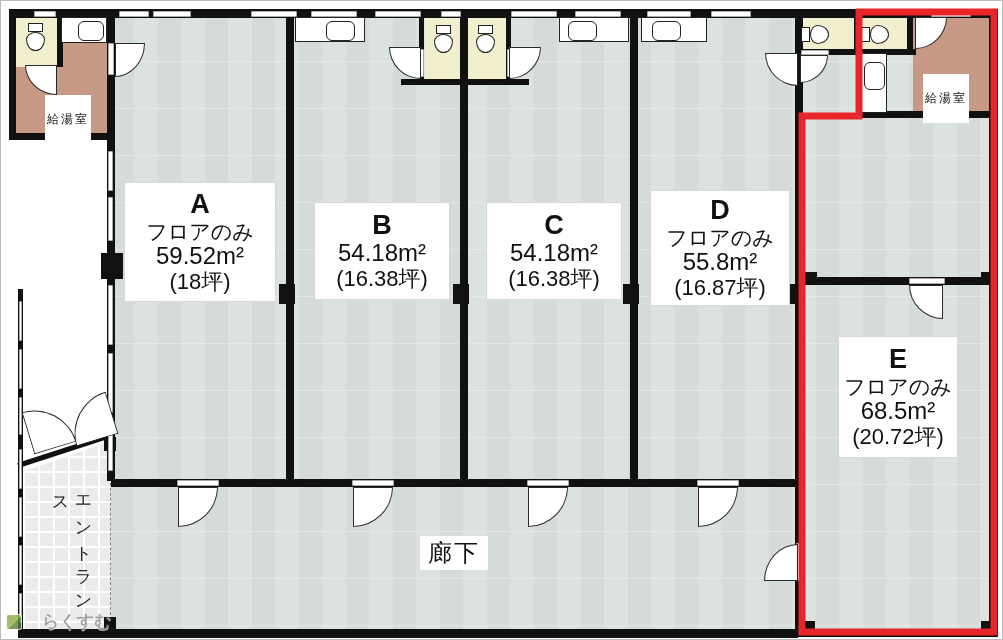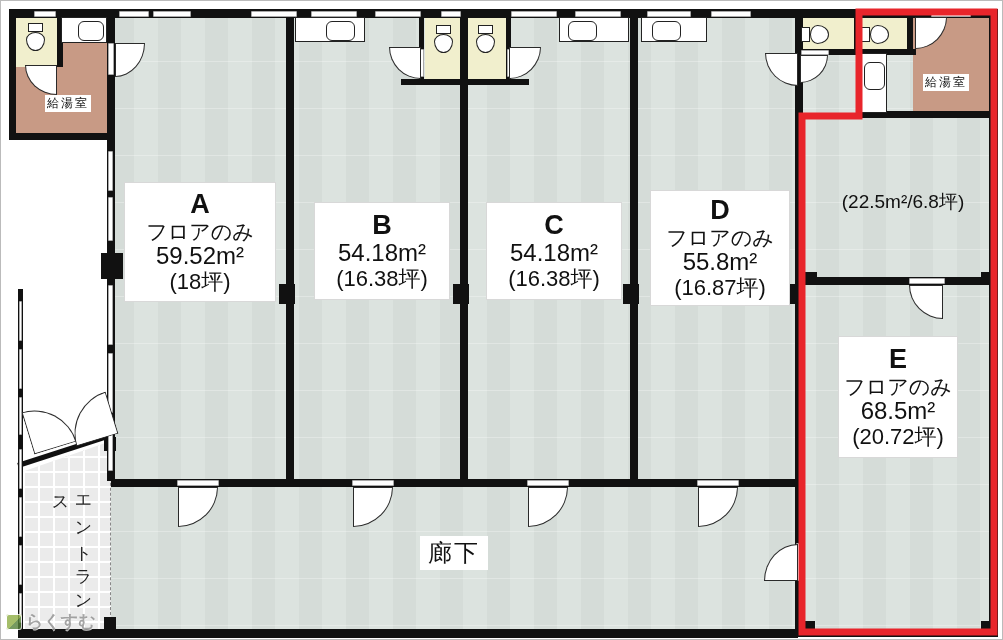--- a/index.html
+++ b/index.html
@@ -31,28 +31,28 @@
   .sink{position:absolute;background:#fff;border:1.5px solid #222;border-radius:6px;}
   .ticon{position:absolute;z-index:11;width:22px;height:30px;}
   .ticon .tank{position:absolute;left:3px;top:0;width:15px;height:9px;background:#fff;border:1.5px solid #222;box-sizing:border-box;}
   .ticon .bowl{position:absolute;left:1px;top:9px;width:19px;height:19px;background:#fff;border:1.5px solid #222;border-radius:50% 50% 50% 50%/40% 40% 60% 60%;box-sizing:border-box;}
   .labelbox{position:absolute;z-index:30;background:#fff;box-shadow:0 0 0 1px #d8d8d8;
     display:flex;flex-direction:column;align-items:center;justify-content:center;text-align:center;line-height:1.12;}
   .labelbox .letter{font-size:27px;font-weight:600;}
   .labelbox .type{font-size:21px;}
   .labelbox .m2{font-size:24px;}
   .labelbox .tsubo{font-size:22px;}
-  .smallbox{position:absolute;z-index:30;background:#fff;padding:0 2px;font-size:12px;letter-spacing:2px;}
+  .smallbox{position:absolute;z-index:30;background:#fff;padding:16px 2px;font-size:12px;letter-spacing:2px;}
   .floortext{position:absolute;z-index:30;font-size:19px;text-align:center;white-space:nowrap;}
   .vtext{position:absolute;z-index:30;writing-mode:vertical-rl;font-size:17px;letter-spacing:5px;color:#222;}
   #corridor-label{position:absolute;z-index:30;background:#fff;font-size:24px;letter-spacing:2px;
     display:flex;align-items:center;justify-content:center;}
   #red-outline{position:absolute;left:0;top:0;z-index:40;pointer-events:none;}
   #red-outline polygon{fill:none;stroke:var(--highlight-red);stroke-width:7;}
-  #watermark{position:absolute;left:5px;top:609px;z-index:50;display:flex;align-items:center;gap:4px;opacity:.8;}
+  #watermark{position:absolute;left:5px;top:609px;z-index:50;display:flex;align-items:center;gap:20px;opacity:.8;}
   #watermark .wicon{width:16px;height:16px;border-radius:3px;background:linear-gradient(135deg,#8fae46 55%,#55813a 55%);box-shadow:0 0 0 1px #fff inset;}
   #watermark .wtext{font-size:17px;font-weight:bold;color:#8f8f8f;text-shadow:0 1px 0 #fff;}
   .dash{position:absolute;z-index:7;border-left:1px dashed #888;}
 </style>
 </head>
 <body>
 
 <div id="plan">
 
   <div class="floor" style="left:110px;top:14px;width:887px;height:620px;"></div>
@@ -87,21 +87,20 @@
     <span class="type">フロアのみ</span>
     <span class="m2">55.8m²</span>
     <span class="tsubo">(16.87坪)</span>
   </div>
   <div class="labelbox" style="left:838px;top:336px;width:118px;height:120px;">
     <span class="letter">E</span>
     <span class="type">フロアのみ</span>
     <span class="m2">68.5m²</span>
     <span class="tsubo">(20.72坪)</span>
   </div>
-  <div class="floortext" style="left:822px;top:188px;width:160px;">(22.5m²/6.8坪)</div>
 
   <div class="smallbox" style="left:44px;top:94px;">給湯室</div>
   <div class="smallbox" style="left:922px;top:73px;">給湯室</div>
   <div id="corridor-label" style="left:419px;top:535px;width:68px;height:34px;">廊下</div>
   <div class="vtext" style="left:48px;top:484px;height:142px;">エントランス</div>
 
   <svg id="red-outline" width="1003" height="640">
     <polygon points="858,11 993,11 993,631 801,631 801,115 858,115"></polygon>
   </svg>
 

